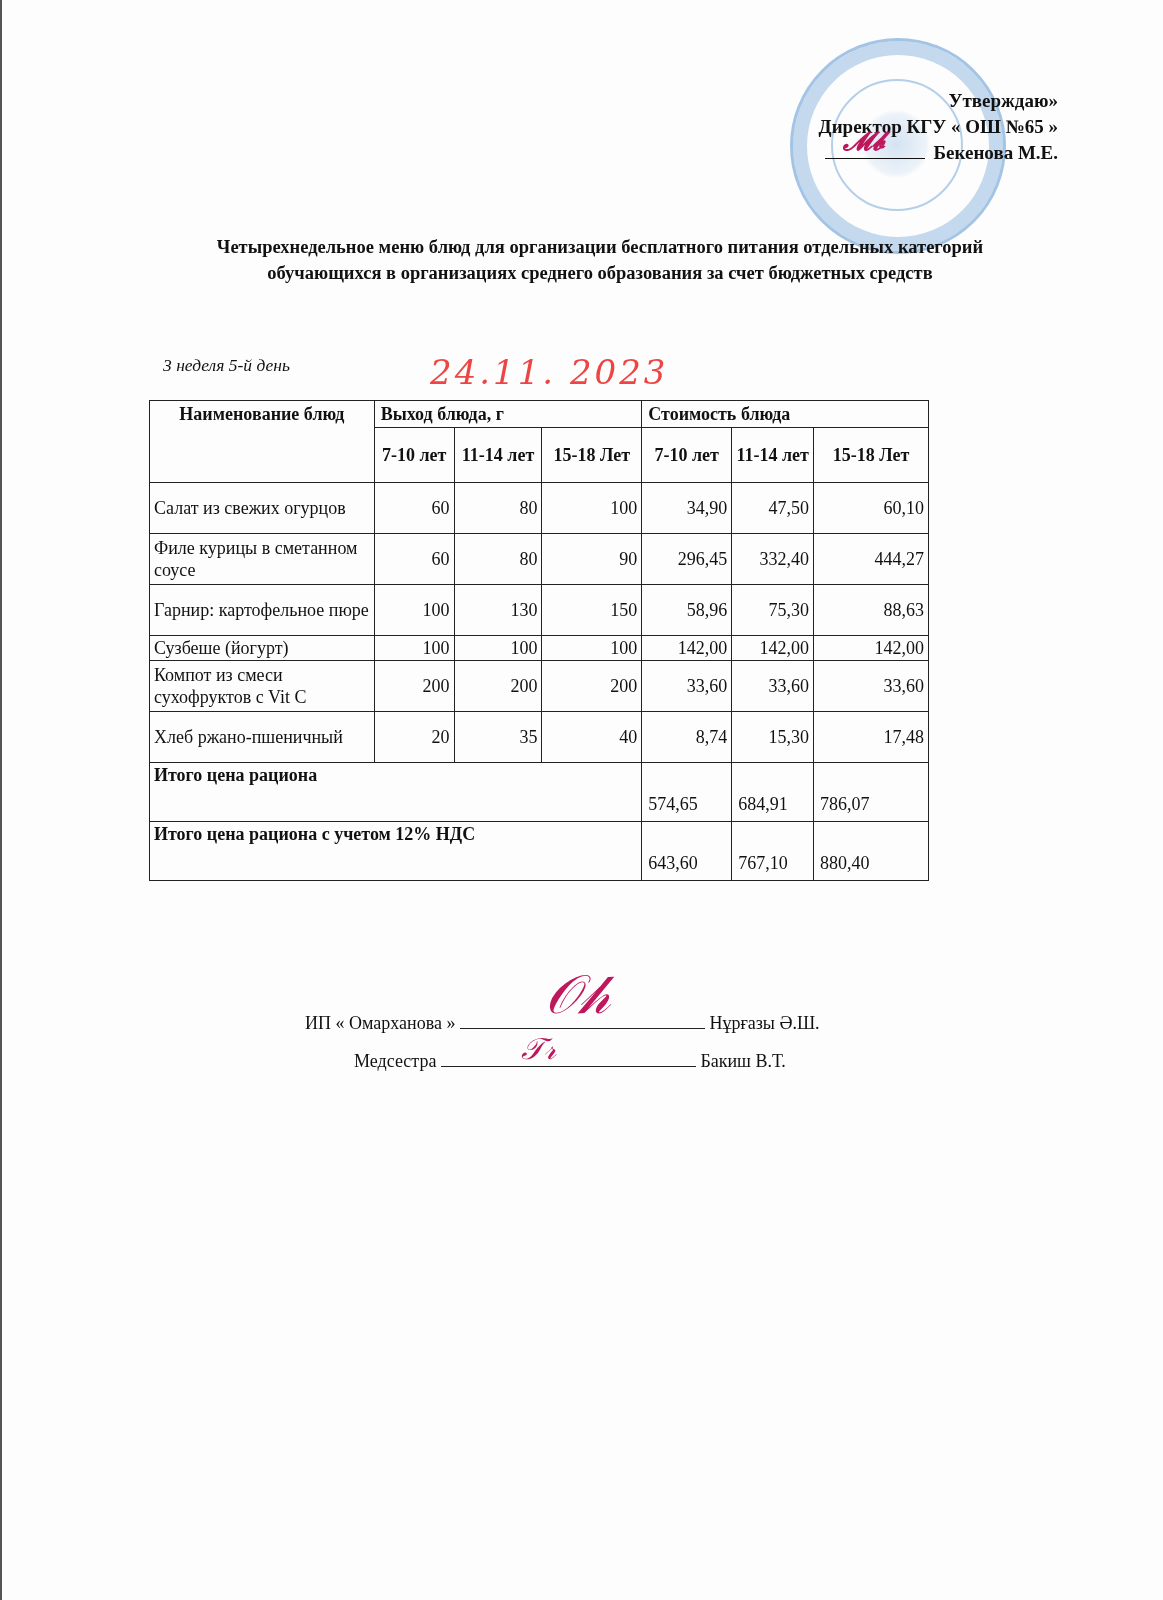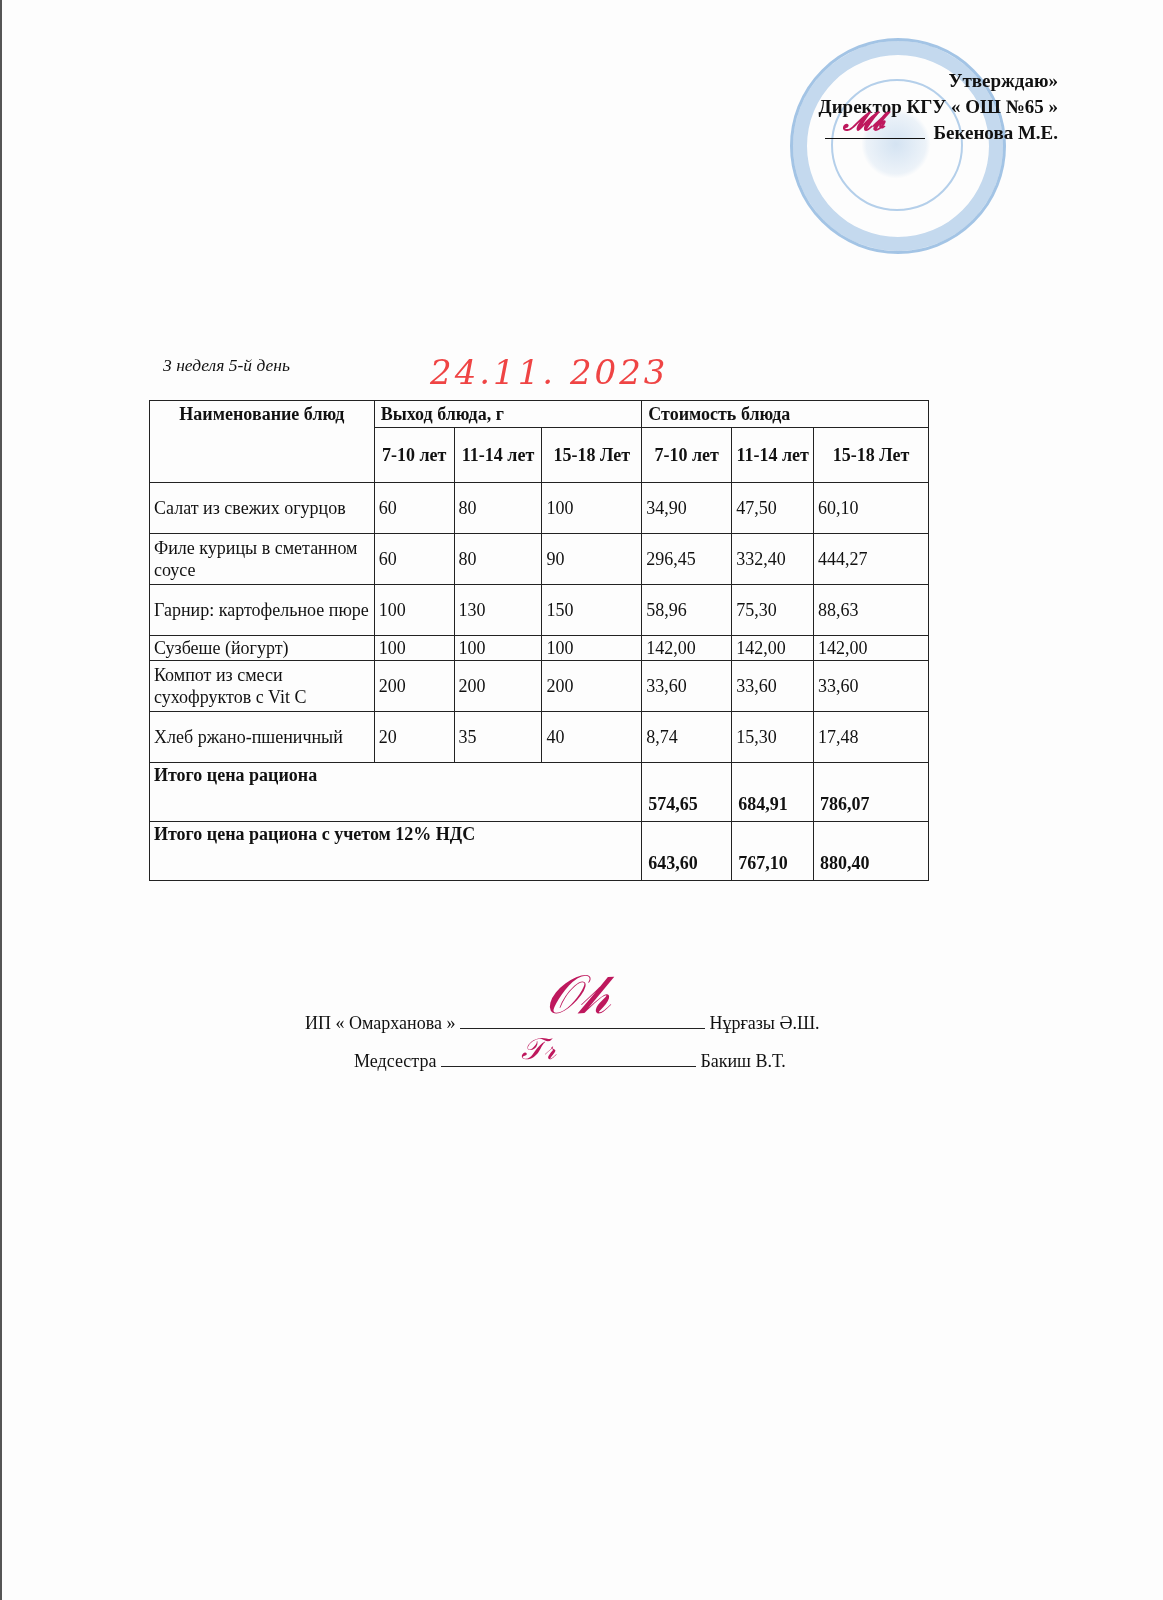--- a/index.html
+++ b/index.html
@@ -16,21 +16,21 @@
   }
   .stamp .inner {
     position: absolute; left: 38px; top: 38px; width: 128px; height: 128px;
     border-radius: 50%; border: 2px solid rgba(90,150,210,0.45);
   }
   .stamp .emblem {
     position: absolute; left: 68px; top: 68px; width: 70px; height: 70px; border-radius: 50%;
     background: radial-gradient(circle, rgba(90,150,210,0.25) 0%, rgba(90,150,210,0.1) 60%, transparent 70%);
   }
   .approve {
-    position: absolute; right: 105px; top: 68px; text-align: right;
+    position: absolute; right: 105px; top: 88px; text-align: right;
     font-weight: bold; font-size: 19px; line-height: 26px;
   }
   .approve .sig-line { display: inline-block; width: 100px; border-bottom: 1.5px solid #111; height: 18px; margin-right: 4px; position: relative; }
   .sig-scribble { position: absolute; color: #be185d; font-family: Liberation Mono, monospace; font-style: italic; }
   .title {
     position: absolute; left: 160px; width: 880px; top: 234px; text-align: center;
     font-weight: bold; font-size: 18.5px; line-height: 26px;
   }
   .subtitle { font-weight: normal; font-size: 18px; }
   .week {
@@ -45,25 +45,25 @@
     border-collapse: collapse; font-size: 18px; border-radius: 21px;
   }
   table.menu td, table.menu th {
     border: 1.3px solid #222; padding: 0 4px; vertical-align: middle;
   }
   table.menu th { font-weight: bold; text-align: center; }
   .h-name { vertical-align: top !important; line-height: 22px; padding-top: 2px !important; }
   .h-group { text-align: left !important; padding-left: 6px !important; height: 26px; }
   .h-age { height: 54px; line-height: 22px; }
   td.name { line-height: 22px; }
-  td.num { padding-left: 6px; }
+  td.num { padding-left: 6px; text-align: right; }
   tr.r2 td { height: 50px; }
   tr.r1 td { height: 24px; }
   .total-label { font-weight: bold; vertical-align: top !important; padding-top: 2px !important; }
-  .total-val { font-weight: bold; padding-left: 6px !important; vertical-align: bottom !important; padding-bottom: 6px !important; }
+  .total-val { font-weight: normal; padding-left: 6px !important; vertical-align: bottom !important; padding-bottom: 6px !important; }
   tr.tot td { height: 52px; }
   .sigs { position: absolute; left: 0; width: 1163px; top: 1010px; font-size: 18px; }
   .sig-row { position: absolute; white-space: nowrap; }
   .line { display: inline-block; border-bottom: 1.3px solid #222; height: 18px; vertical-align: baseline; }
 </style>
 </head>
 <body>
 
 <div class="left-edge"></div>
 
@@ -77,20 +77,21 @@
   <div>Директор КГУ  « ОШ №65 »</div>
   <div>
     <span class="sig-line">
       <span class="sig-scribble" style="left:18px; top:-10px; font-size:26px;">𝓜𝓫</span>
     </span>
     <span>Бекенова М.Е.</span>
   </div>
 </div>
 
 <div class="title">
+  <div>Четырехнедельное меню блюд для организации бесплатного питания отдельных категорий обучающихся в организациях среднего образования за счет бюджетных средств</div>
 </div>
 
 <div class="week">3 неделя 5-й день</div>
 <div class="date-hand">24.11. 2023</div>
 
 <table class="menu">
   <colgroup>
     <col style="width:225px">
       <col style="width:80px">
       <col style="width:88px">

